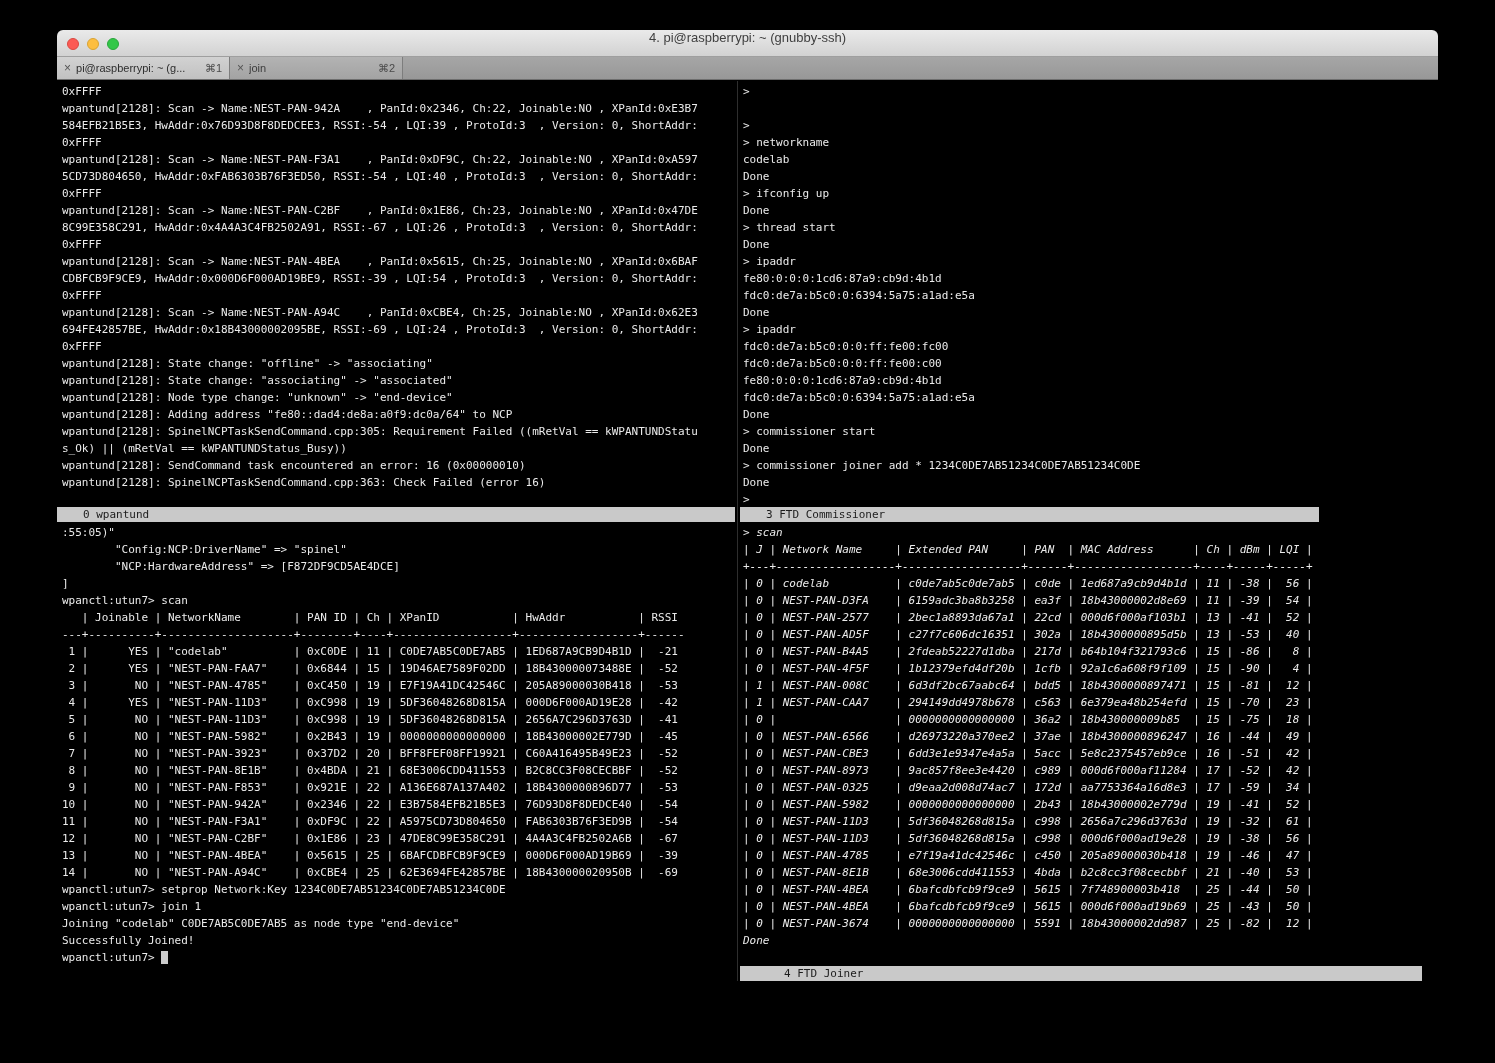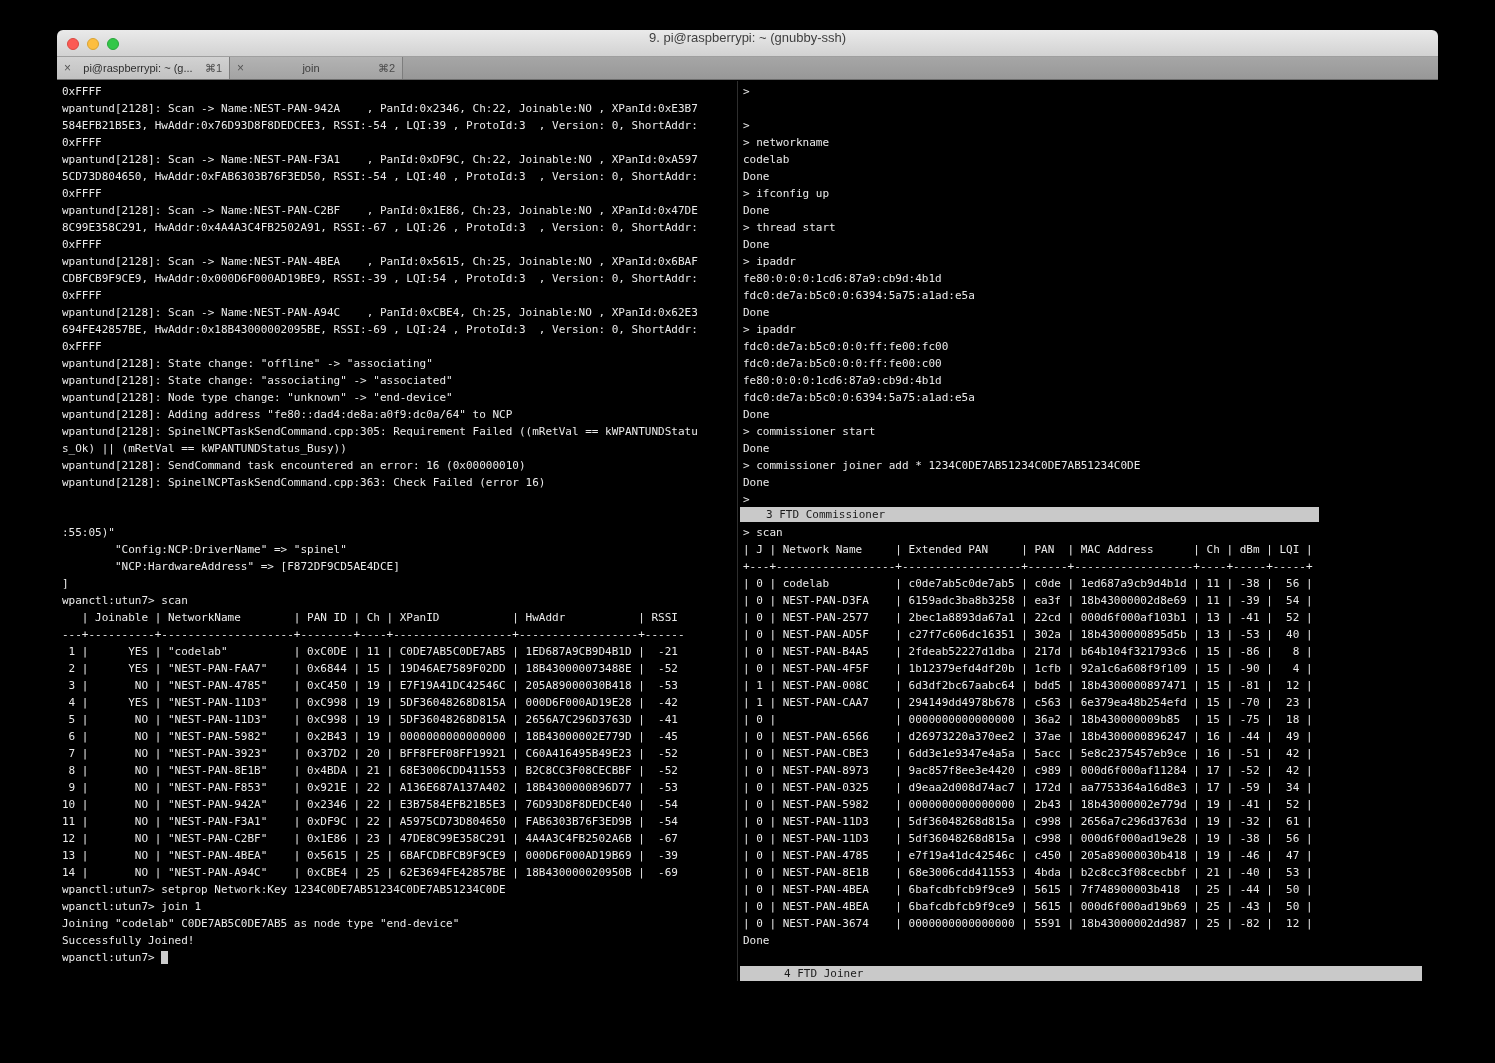--- a/index.html
+++ b/index.html
@@ -22,35 +22,35 @@
            color:#3f3f3f; }
 
   
   .tabbar { display:flex; height:23px; background:#9b9b9b; border-bottom:1px solid #6e6e6e; }
   .tab { width:173px; display:flex; align-items:center; padding:0 7px; gap:5px;
          font:11px "Liberation Sans", sans-serif; color:#2e2e2e;
          border-right:1px solid #7d7d7d; }
   .tab.active   { background:linear-gradient(#d2d2d2,#c1c1c1); }
   .tab.inactive { background:linear-gradient(#b3b3b3,#a3a3a3); color:#3c3c3c; }
   .tab-close { font-size:12px; color:#555; cursor:default; }
-  .tab-label { flex:1; text-align:center; white-space:nowrap; overflow:hidden; }
+  .tab-label { flex:1; white-space:nowrap; overflow:hidden; }
   .tab-shortcut { color:#4a4a4a; }
   .tab-filler { flex:1; background:linear-gradient(#a6a6a6,#989898); }
 
   
   .term { position:absolute; top:51px; left:0; right:0; bottom:0;
           background:var(--terminal-bg,#000); }
   .pane { position:absolute; overflow:hidden; }
   .pane pre, .prompt-line {
       font-family:"DejaVu Sans Mono", monospace; font-size:11px; line-height:17px;
       color:var(--terminal-fg,#ebebeb); white-space:pre; }
   #pane-tl { left:0;    top:0;    width:678px; height:426px; padding:2px 0 0 5px; }
   #pane-tr { left:683px; top:0;   width:698px; height:426px; padding:2px 0 0 3px; }
   #pane-bl { left:0;    top:441px; width:678px; height:444px; padding:2px 0 0 5px; }
-  #pane-br { left:683px; top:441px; width:698px; height:444px; padding:2px 0 0 3px; }
+  #pane-br { left:683px; top:441px; width:698px; height:444px; padding:2px 0 0 3px;font-style:italic; }
 
   .vdivider { position:absolute; left:678px; top:0; width:5px; height:900px; background:#000; }
   .vdivider:after { content:""; position:absolute; left:2px; top:0; width:1px; height:100%;
                     background:#2e2e2e; }
 
   .pstatus { position:absolute; height:15px;
              background:var(--pane-title-bg,#c9c9c9);
              color:var(--pane-title-fg,#1c1c1c);
              font:11px "DejaVu Sans Mono", monospace; line-height:15px;
              padding-left:26px; }
@@ -67,21 +67,21 @@
 
 <div>
   <div class="window">
 
     <div class="titlebar">
       <div class="lights">
         <span class="light red"></span>
         <span class="light yellow"></span>
         <span class="light green"></span>
       </div>
-      <div class="title">9. pi@raspberrypi: ~ (gnubby-ssh)</div>
+      <div class="title">4. pi@raspberrypi: ~ (gnubby-ssh)</div>
     </div>
 
     <div class="tabbar">
       <div class="tab active">
         <span class="tab-close">×</span>
         <span class="tab-label">pi@raspberrypi: ~ (g...</span>
         <span class="tab-shortcut">⌘1</span>
       </div>
       <div class="tab inactive">
         <span class="tab-close">×</span>
@@ -143,20 +143,21 @@
 Done
 &gt; commissioner start
 Done
 &gt; commissioner joiner add * 1234C0DE7AB51234C0DE7AB51234C0DE
 Done
 &gt;</pre>
       </div>
 
       <div class="vdivider"></div>
 
+      <div class="pstatus" id="st-tl">0 wpantund</div>
       <div class="pstatus" id="st-tr">3 FTD Commissioner</div>
 
       <div class="pane" id="pane-bl">
         <pre>:55:05)"
         "Config:NCP:DriverName" =&gt; "spinel"
         "NCP:HardwareAddress" =&gt; [F872DF9CD5AE4DCE]
 ]
 wpanctl:utun7&gt; scan
    | Joinable | NetworkName        | PAN ID | Ch | XPanID           | HwAddr           | RSSI
 ---+----------+--------------------+--------+----+------------------+------------------+------

